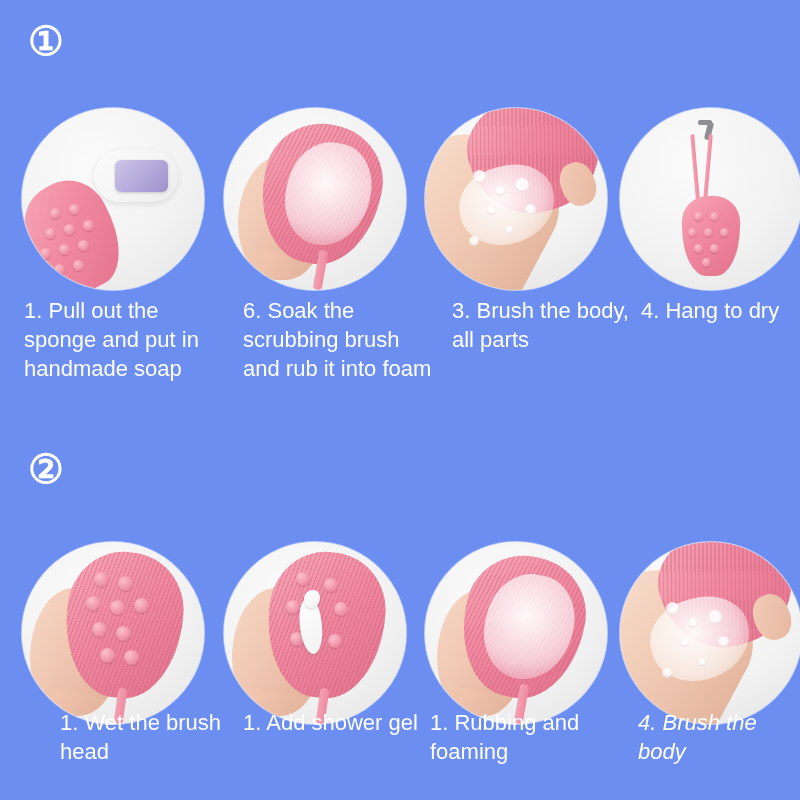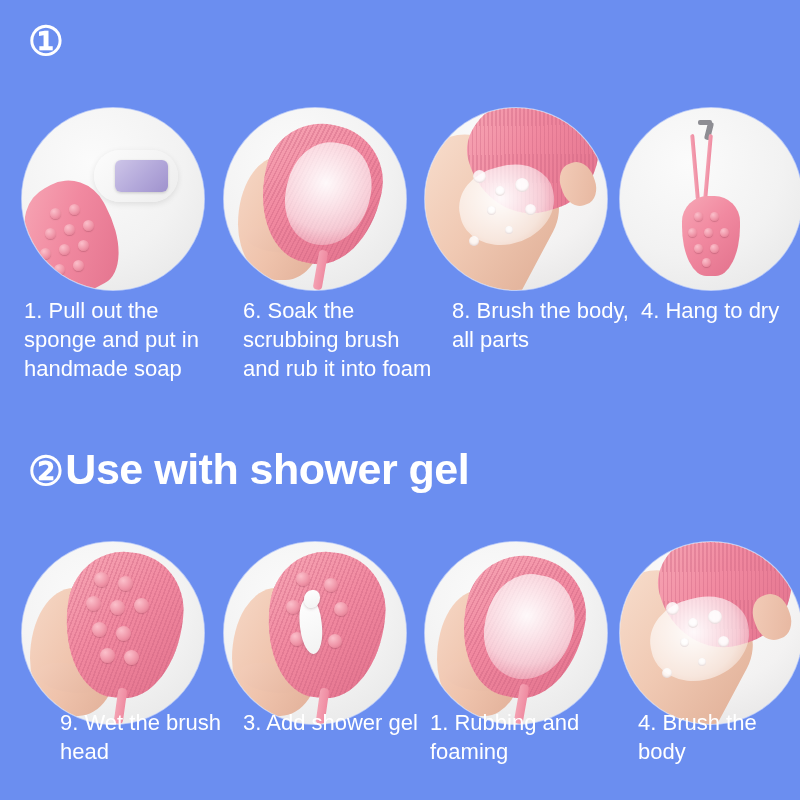--- a/index.html
+++ b/index.html
@@ -100,21 +100,21 @@
     white-space: pre-line;
   }
   .caption.c0 { left: 24px;  width: 196px; }
   .caption.c1 { left: 243px; width: 190px; }
   .caption.c2 { left: 452px; width: 180px; }
   .caption.c3 { left: 641px; width: 165px; }
 
   #captions-gel .caption.c0 { left: 60px;  width: 175px; }
   #captions-gel .caption.c1 { left: 243px; width: 185px; }
   #captions-gel .caption.c2 { left: 430px; width: 190px; }
-  #captions-gel .caption.c3 { left: 638px; width: 160px; }
+  #captions-gel .caption.c3 { left: 638px; width: 160px; font-style: italic; }
 
   
   .bg-white    { position:absolute; inset:0; background: radial-gradient(circle at 38% 30%, #fbfbfb 0%, #f2f2f2 55%, #e4e4e4 100%); }
   .bg-whitewarm{ position:absolute; inset:0; background: radial-gradient(circle at 45% 25%, #fdfdfd 0%, #f3f2f2 60%, #e2e1e1 100%); }
 
   
   .brush-body {
     position: absolute;
     background: linear-gradient(135deg, #f7a8b6 0%, #f189a0 45%, #e2718c 100%);
     border-radius: 48% 48% 46% 46% / 40% 40% 58% 58%;
@@ -271,27 +271,26 @@
           <div class="nub" style="left:90px; top:136px; width:9px; height:9px;"></div>
           <div class="nub" style="left:82px; top:150px; width:9px; height:9px;"></div>
         </div>
       </div>
     </div>
   </div>
 
   <div class="caption-row" id="captions-soap">
     <div class="caption c0">1. Pull out the sponge and put in handmade soap</div>
     <div class="caption c1">6. Soak the scrubbing brush and rub it into foam</div>
-    <div class="caption c2">8. Brush the body, all parts</div>
+    <div class="caption c2">3. Brush the body, all parts</div>
     <div class="caption c3">4. Hang to dry</div>
   </div>
 
   <div class="section-heading" id="heading-gel">
     <span class="heading-num">②</span>
-    <span>Use with shower gel</span>
   </div>
 
   <div class="photo-row" id="row-gel">
 
     <div class="photo-cell c0">
       <div class="photo-circle">
         <div class="scene">
           <div class="bg-white"></div>
           <div class="hand" style="left:8px; top:46px; width:88px; height:128px;"></div>
           <div class="finger" style="left:16px; top:122px; width:62px; height:28px; transform:rotate(10deg);"></div>
@@ -361,19 +360,19 @@
           <div class="bubble" style="left:60px; top:96px; width:9px; height:9px;"></div>
           <div class="bubble" style="left:98px; top:94px; width:11px; height:11px;"></div>
           <div class="bubble" style="left:78px; top:116px; width:8px; height:8px;"></div>
           <div class="bubble" style="left:42px; top:126px; width:10px; height:10px;"></div>
         </div>
       </div>
     </div>
   </div>
 
   <div class="caption-row" id="captions-gel">
-    <div class="caption c0">9. Wet the brush head</div>
-    <div class="caption c1">3. Add shower gel</div>
+    <div class="caption c0">1. Wet the brush head</div>
+    <div class="caption c1">1. Add shower gel</div>
     <div class="caption c2">1. Rubbing and foaming</div>
     <div class="caption c3">4. Brush the body</div>
   </div>
 
 </div>
 
 </body></html>

